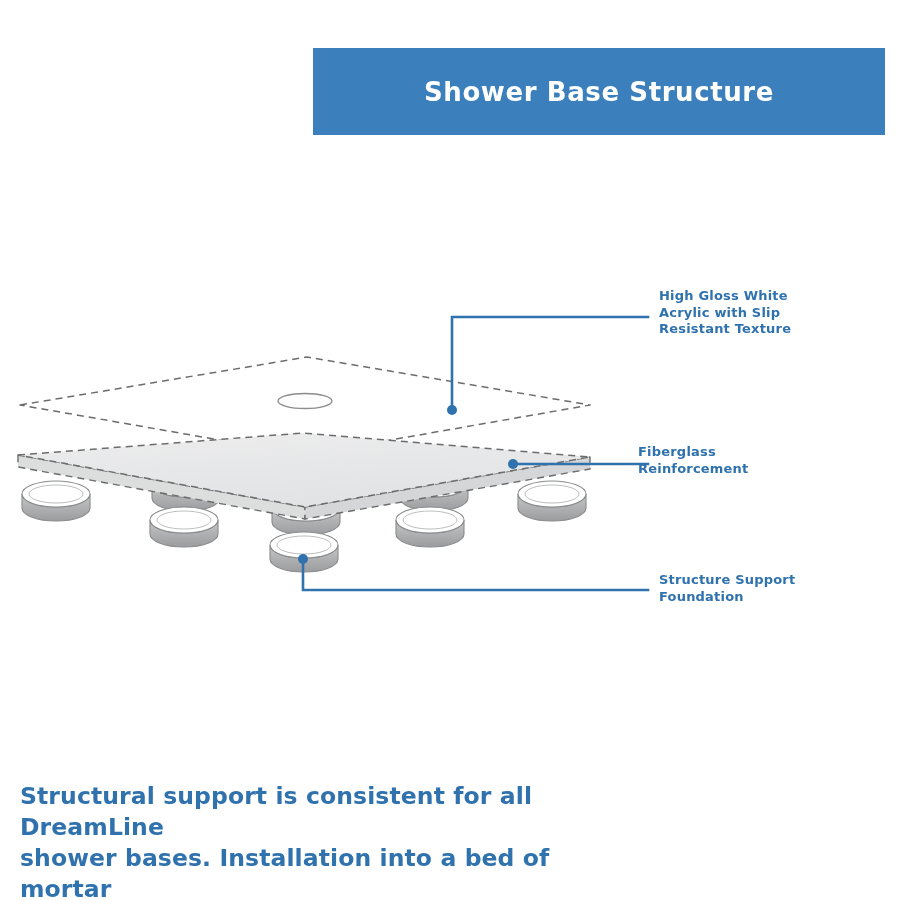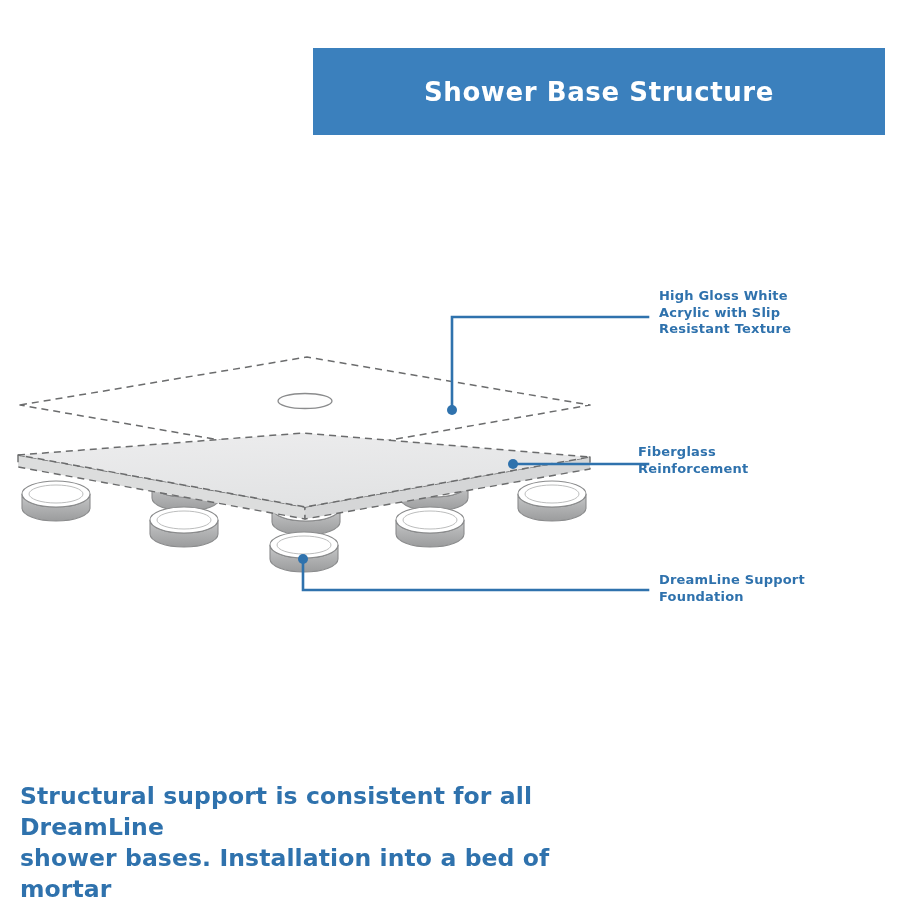--- a/index.html
+++ b/index.html
@@ -194,20 +194,20 @@
     </g>
   </svg>
 
   <div class="callout" id="callout-acrylic">High Gloss White
 Acrylic with Slip
 Resistant Texture</div>
 
   <div class="callout" id="callout-fiber">Fiberglass
 Reinforcement</div>
 
-  <div class="callout" id="callout-support">DreamLine Support
+  <div class="callout" id="callout-support">Structure Support
 Foundation</div>
 
   <div class="caption">Structural support is consistent for all DreamLine
 shower bases. Installation into a bed of mortar
 is required.</div>
 
 </div>
 
 </body></html>

